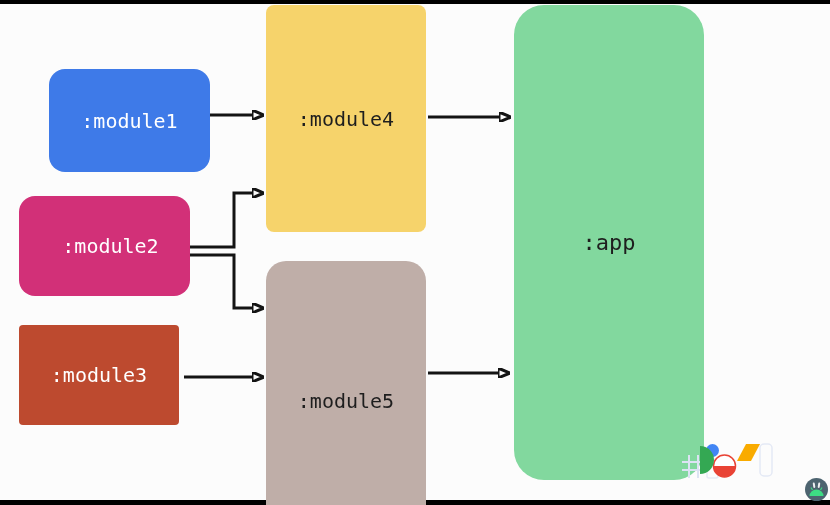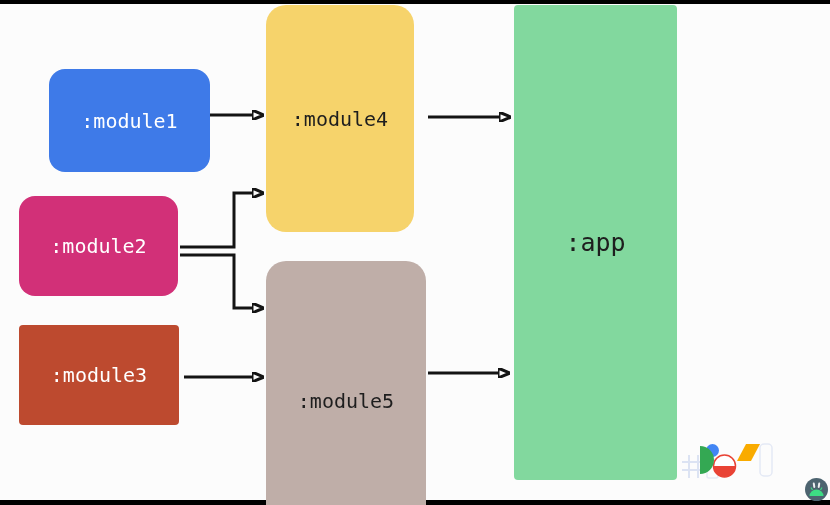--- a/index.html
+++ b/index.html
@@ -10,25 +10,25 @@
   }
   .letterbox{position:absolute;left:0;width:830px;background:#000;}
   .letterbox.top{top:0;height:4px;}
   .letterbox.bottom{bottom:0;height:5px;}
 
   .node{
     position:absolute;display:flex;align-items:center;justify-content:center;
     font-size:20px;letter-spacing:0px;
   }
   #n-module1{left:19px;top:69px;width:161px;height:103px;border-radius:16px;}
-  #n-module2{left:19px;top:196px;width:159px;height:100px;border-radius:16px;}
+  #n-module2{left:19px;top:196px;width:159px;height:100px;border-radius:16px;padding-left:12px;}
   #n-module3{left:19px;top:325px;width:160px;height:100px;border-radius:4px;}
-  #n-module4{left:266px;top:5px;width:148px;height:227px;border-radius:20px;}
+  #n-module4{left:266px;top:5px;width:160px;height:227px;border-radius:8px;}
   #n-module5{left:266px;top:255px;width:160px;height:280px;border-radius:20px;margin-top:6px;}
-  #n-app{left:514px;top:5px;width:163px;height:475px;border-radius:4px;font-size:25px;}
+  #n-app{left:514px;top:5px;width:190px;height:475px;border-radius:30px;font-size:22px;}
 
   svg.edges{position:absolute;left:0;top:0;pointer-events:none;}
   svg.edges path{stroke:#141414;stroke-width:3;fill:none;}
 
   .io-logo{position:absolute;left:680px;top:440px;width:95px;height:40px;}
   .avatar{position:absolute;left:805px;top:478px;width:23px;height:23px;z-index:5;}
 </style>
 </head>
 <body>
 

